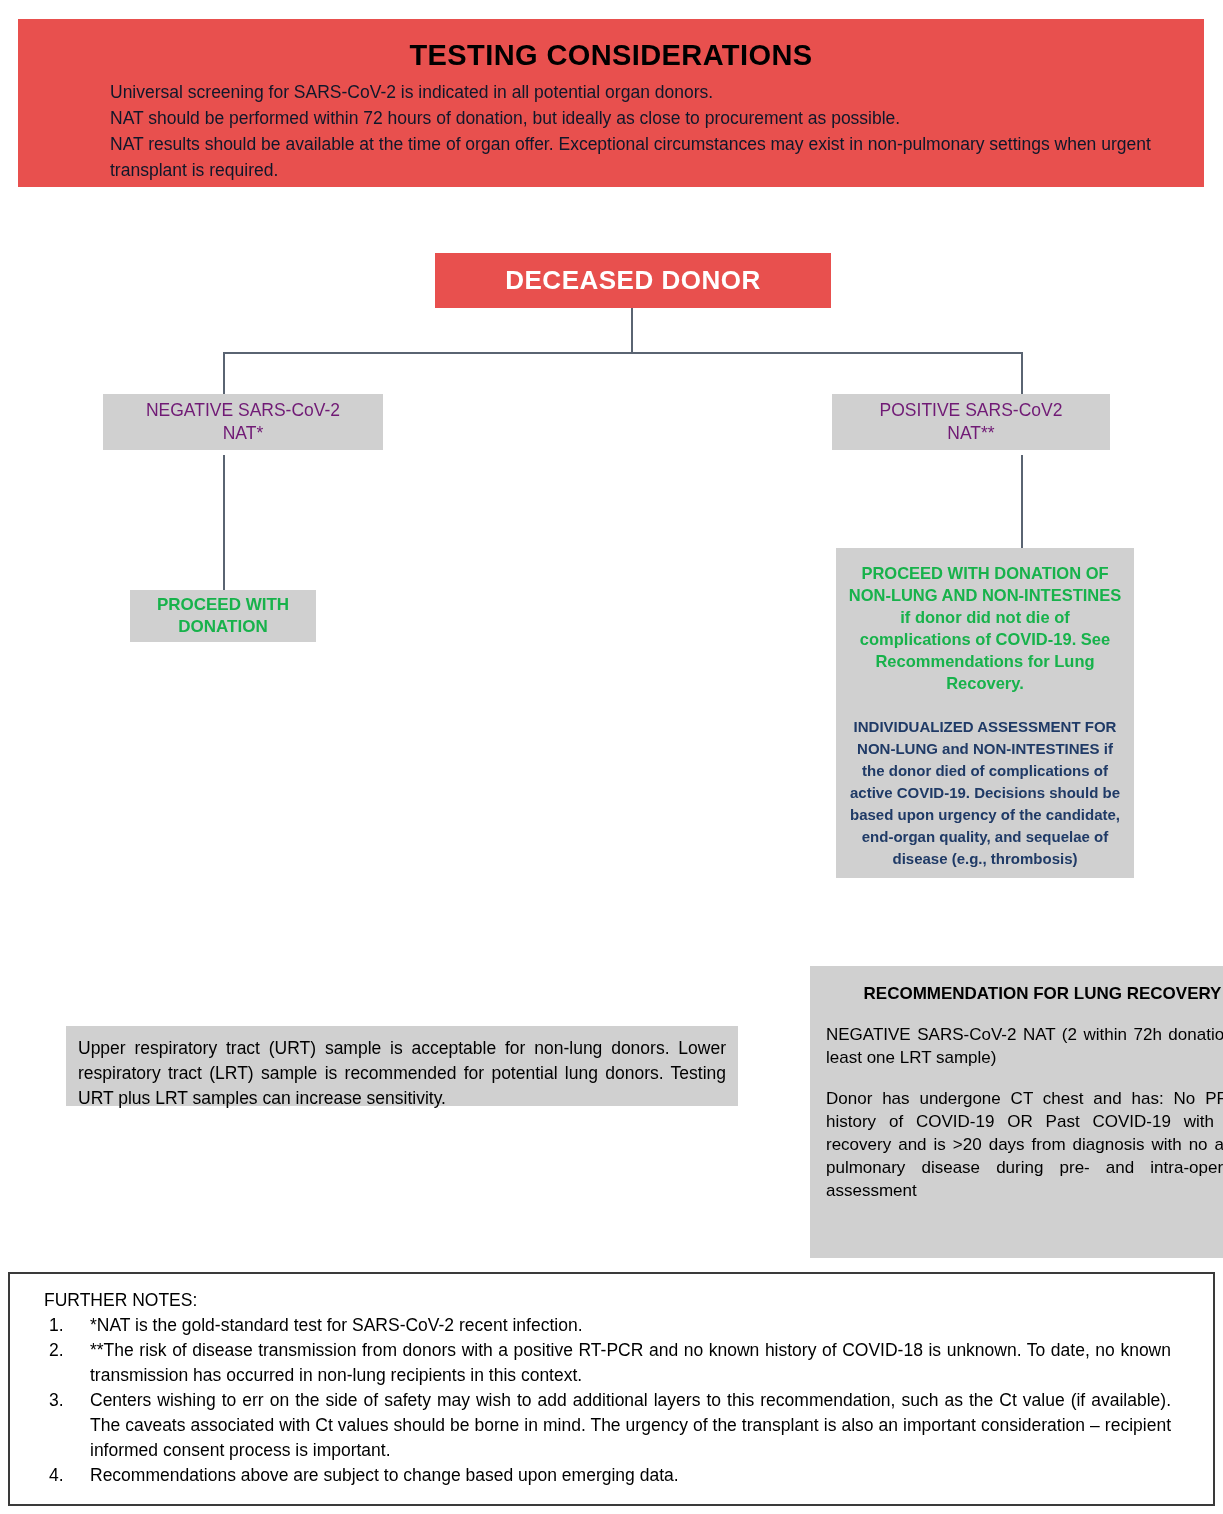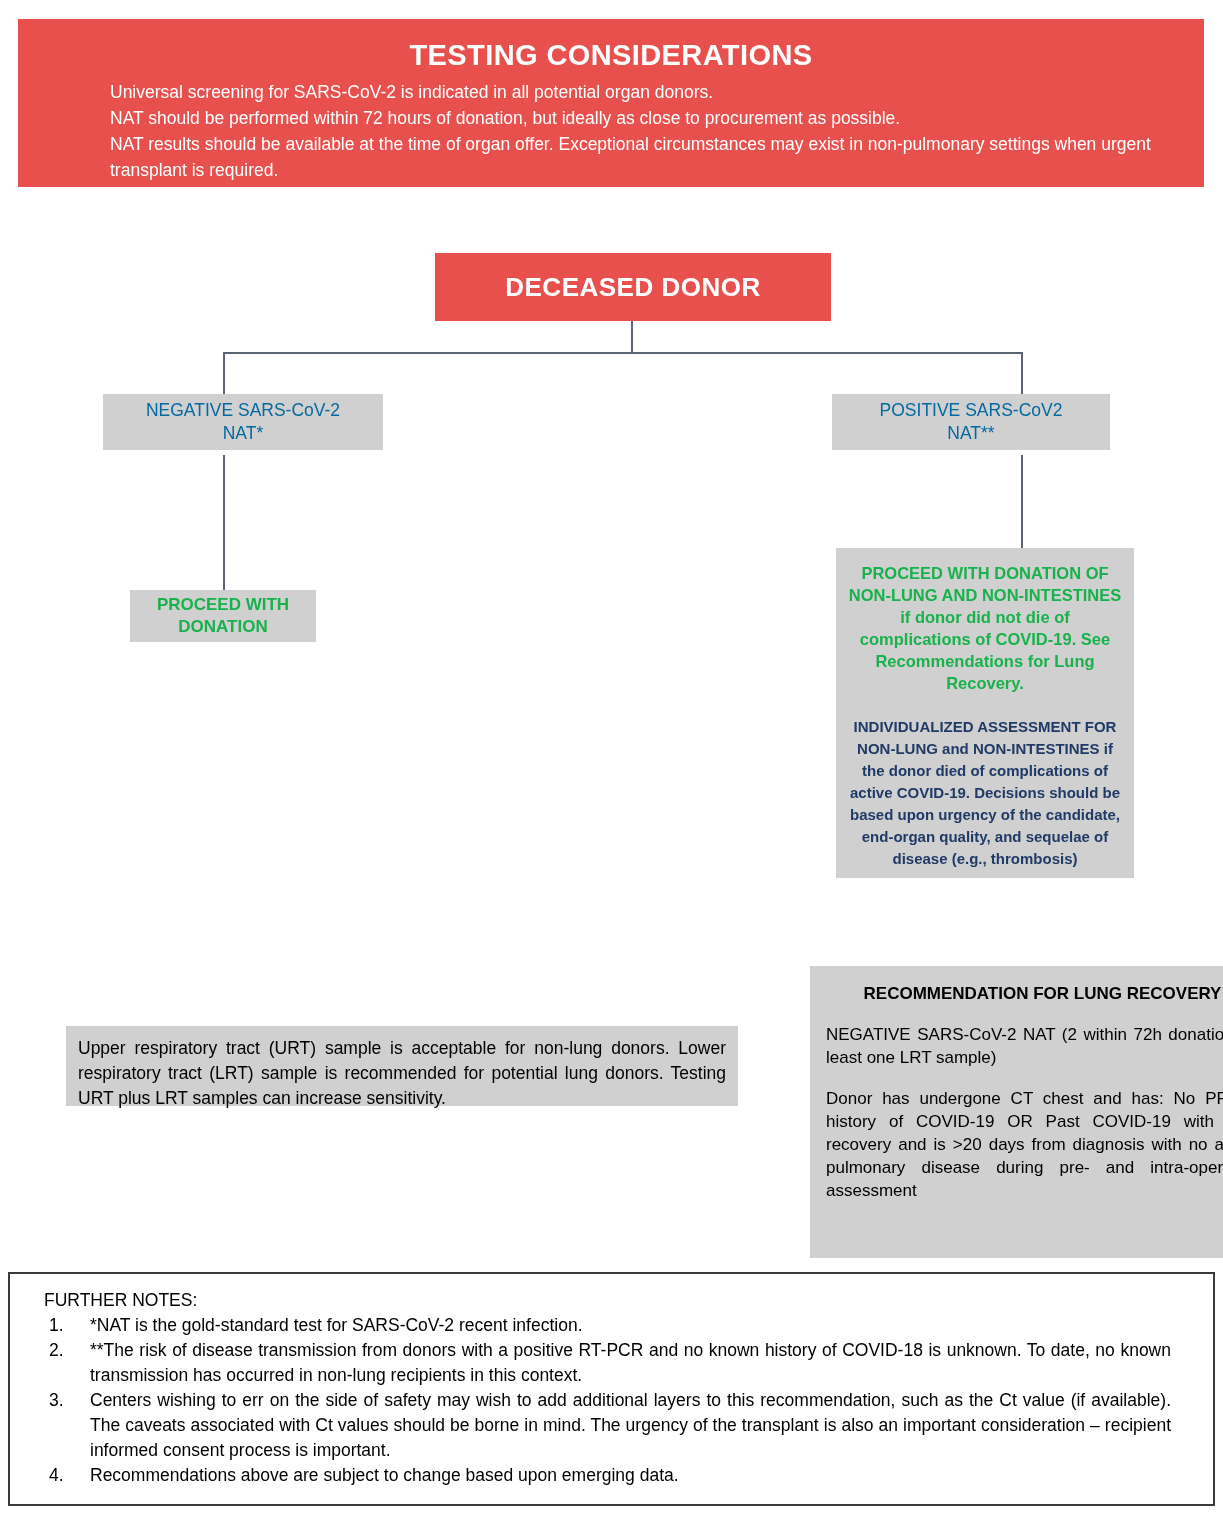--- a/index.html
+++ b/index.html
@@ -21,30 +21,30 @@
     position: absolute;
     left: 18px;
     top: 19px;
     width: 1186px;
     height: 168px;
     background: #E8504E;
     box-sizing: border-box;
     padding: 10px 0 0 0;
   }
   #header-title {
-    color: #ffffff;
+    color: #000000;
     font-size: 29px;
     font-weight: bold;
     text-align: center;
     letter-spacing: 0.4px;
     line-height: 40px;
     margin: 6px 0 4px 0;
   }
   #header-lines {
-    color: #ffffff;
+    color: #0f172a;
     font-size: 17.5px;
     line-height: 26px;
     padding: 0 52px 0 92px;
     text-align: left;
   }
   #header-lines p { margin: 0; }
 
   
   .flow-box {
     position: absolute;
@@ -54,21 +54,21 @@
     background: #D0D0D0;
   }
   .red {
     background: #E8504E;
   }
 
   #box-deceased-donor {
     left: 435px;
     top: 253px;
     width: 396px;
-    height: 68px;
+    height: 55px;
     display: flex;
     align-items: center;
     justify-content: center;
   }
   #box-deceased-donor .label {
     color: #ffffff;
     font-size: 26px;
     font-weight: bold;
     letter-spacing: 0.5px;
   }
@@ -88,21 +88,21 @@
     width: 278px;
     height: 56px;
     display: flex;
     align-items: center;
     justify-content: center;
   }
   .nat-label {
     font-size: 17.5px;
     line-height: 23px;
     text-align: center;
-    color: #0369a1;
+    color: #701a75;
   }
 
   #box-proceed-donation {
     left: 130px;
     top: 590px;
     width: 186px;
     height: 52px;
     display: flex;
     align-items: center;
     justify-content: center;

